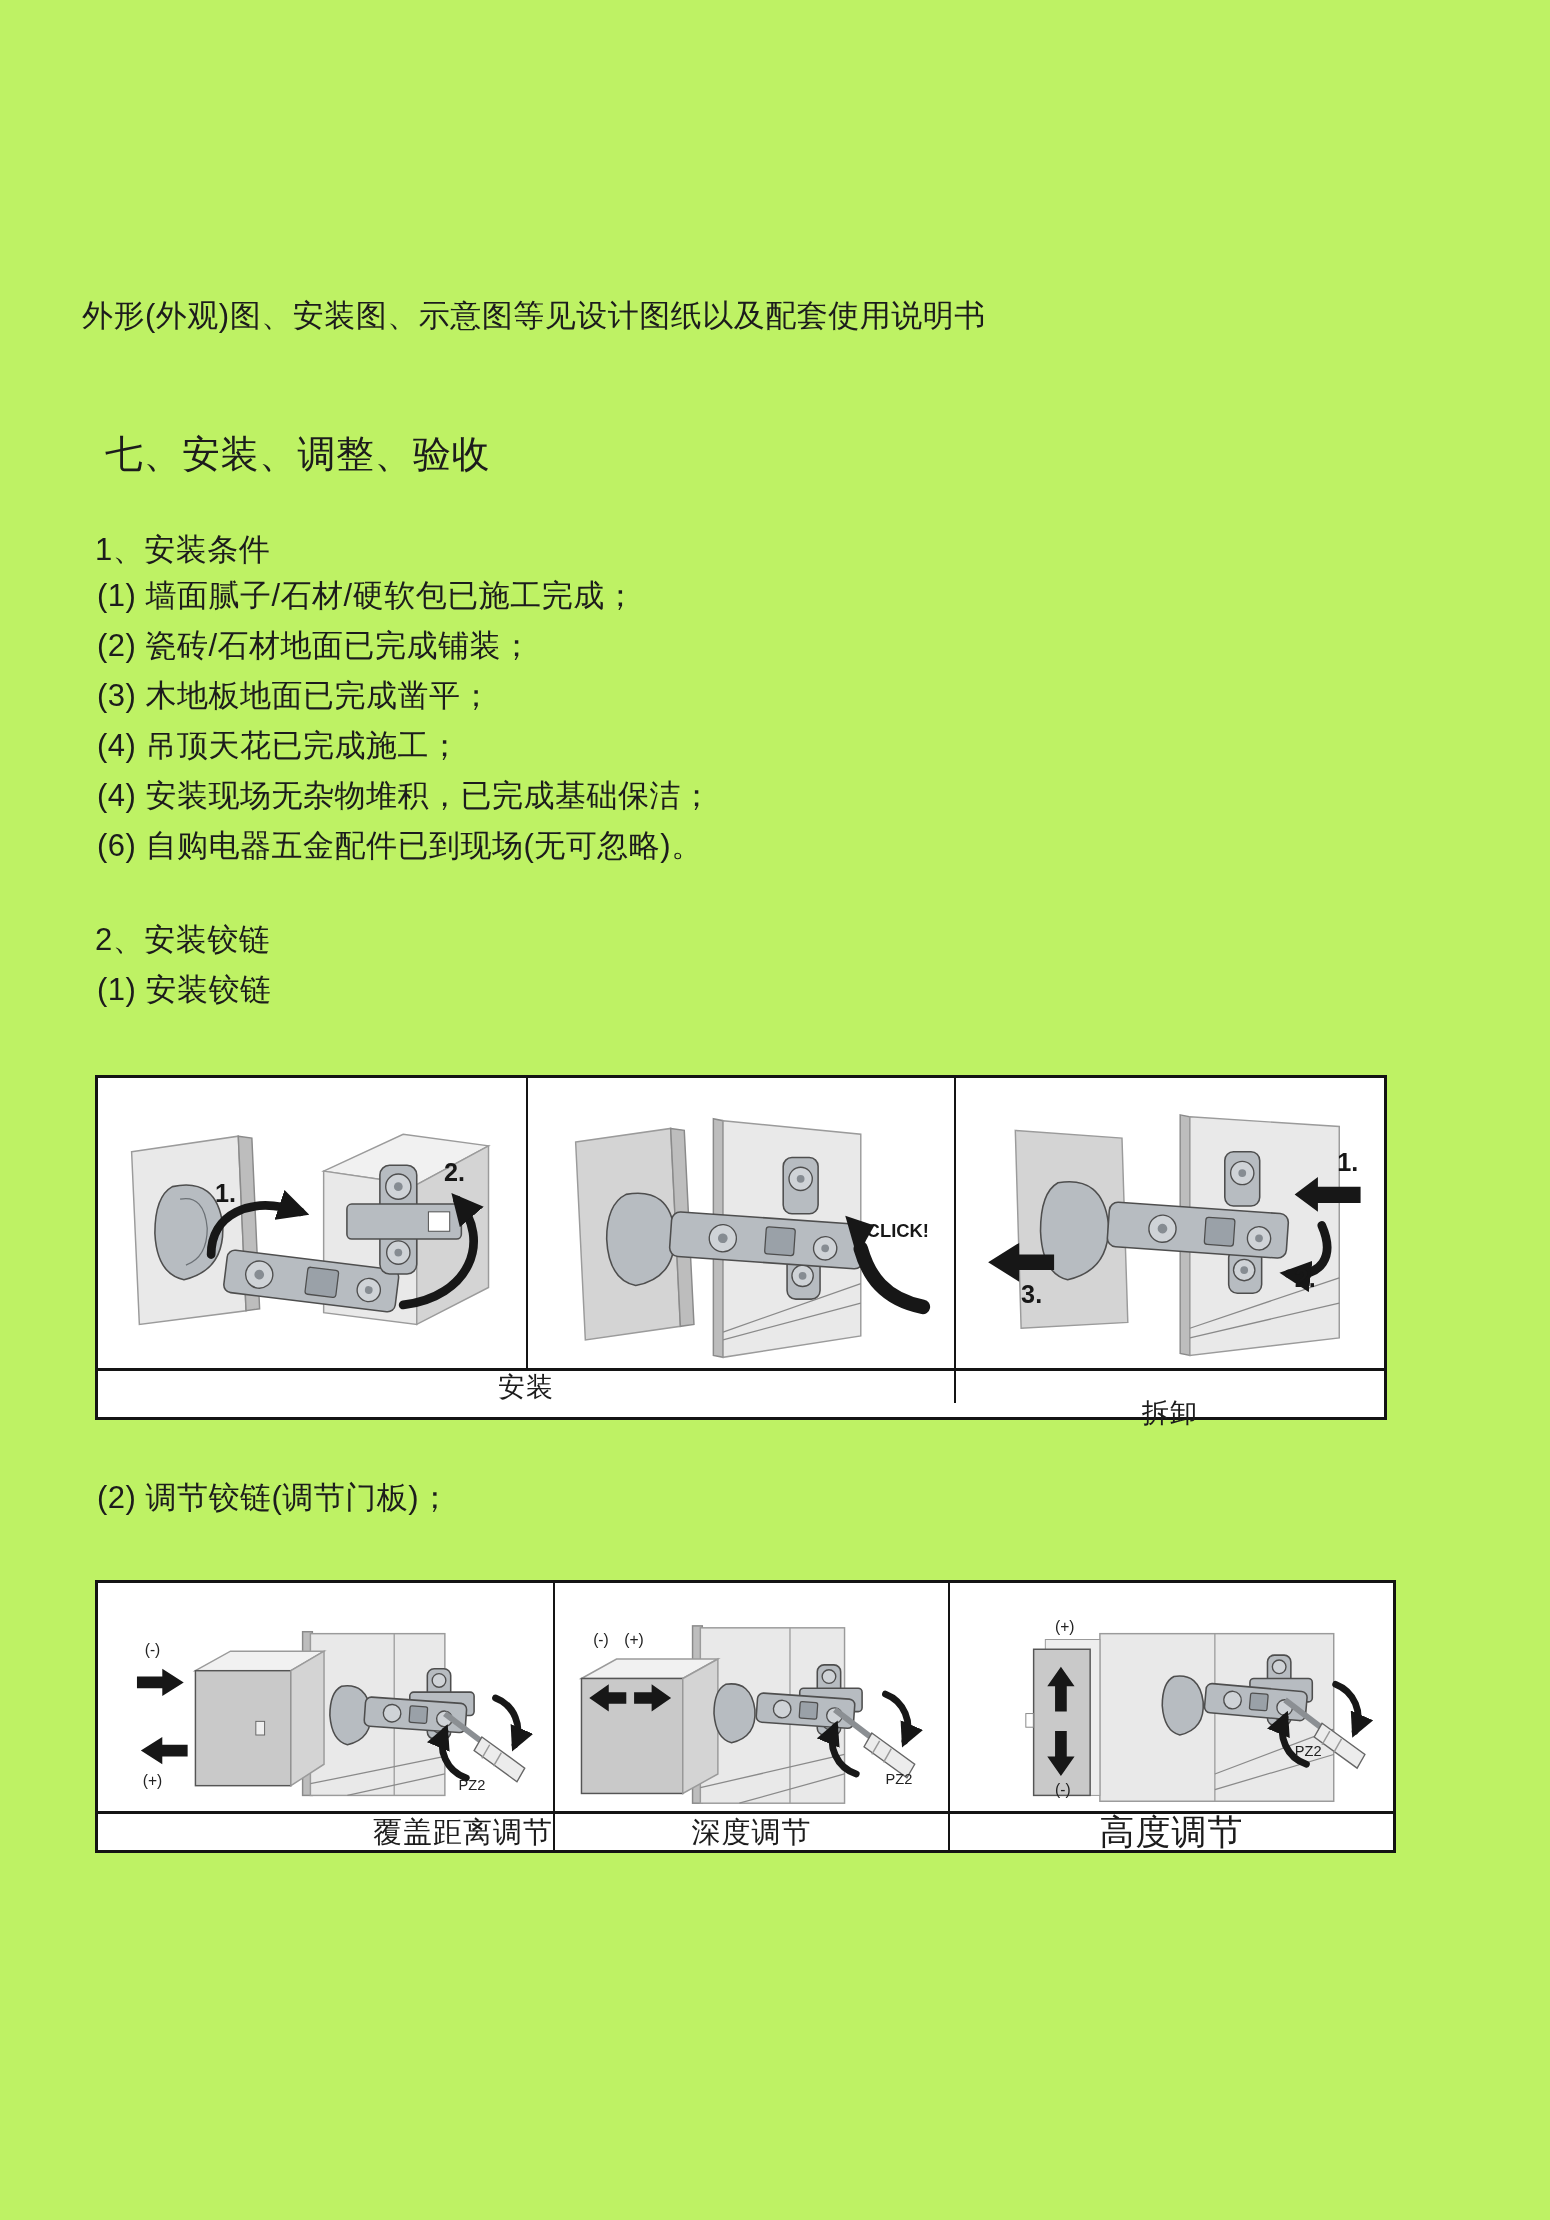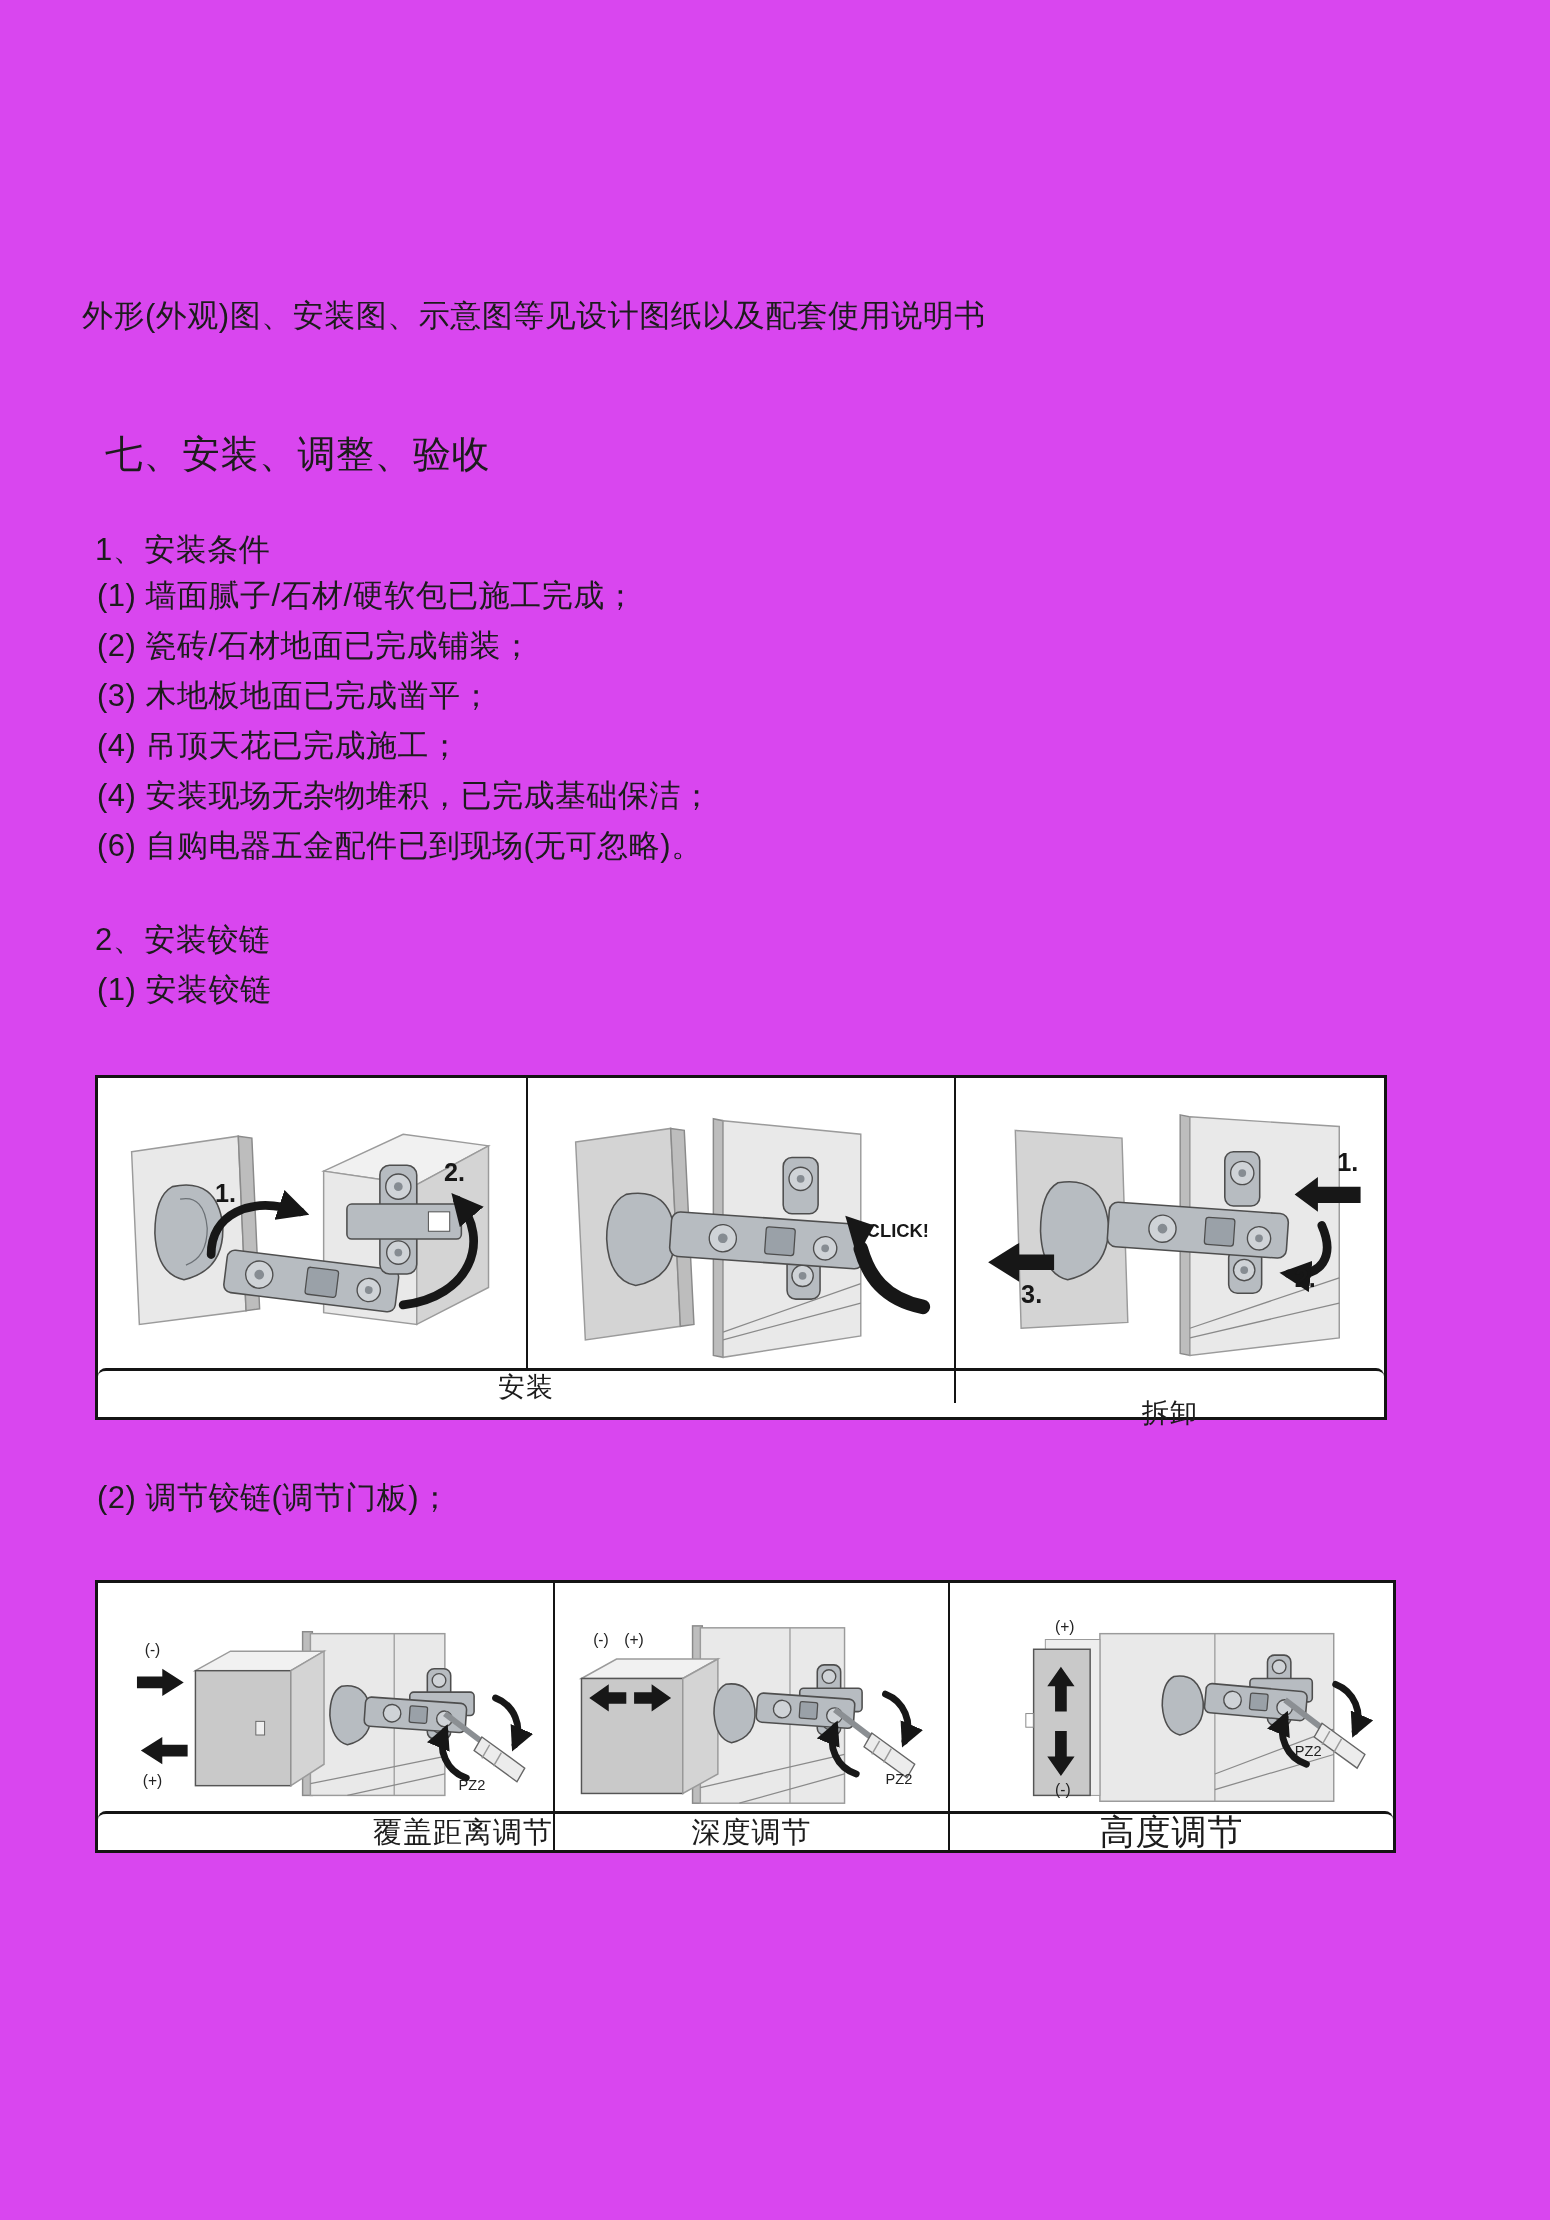--- a/index.html
+++ b/index.html
@@ -1,26 +1,26 @@
 <!DOCTYPE html>
 <html><head>
 <meta charset="utf-8">
 <style>
   html,body{margin:0;padding:0;background:#ffffff;}
-  .page{position:relative;width:1550px;height:2220px;background:#d946ef;overflow:hidden;
+  .page{position:relative;width:1550px;height:2220px;background:#bef264;overflow:hidden;
         font-family:"Liberation Sans","DejaVu Sans",sans-serif;color:#1c1c1c;}
   .tline{position:absolute;white-space:nowrap;letter-spacing:0.5px;}
   .body-t{font-size:31px;line-height:40px;}
   .head-t{font-size:38px;line-height:48px;font-weight:400;margin:10px;}
   
   .fig{position:absolute;border:3px solid #141414;background:#fff;box-sizing:content-box;}
   .fig-imgrow{display:flex;}
   .fig-cell{position:relative;overflow:hidden;border-right:2px solid #141414;background:#fff;}
   .fig-cell.last{border-right:none;}
-  .fig-labelrow{display:flex;border-top:3px solid #141414;border-radius:8px;}
+  .fig-labelrow{display:flex;border-top:3px solid #141414;}
   .fig-label{border-right:2px solid #141414;text-align:center;font-size:27px;letter-spacing:1px;}
   .fig-label.last{border-right:none;}
   .fig-cell svg{display:block;width:100%;height:100%;}
   
   .p-light{fill:#e9e9e9;stroke:#9b9b9b;stroke-width:1.5;}
   .p-lighter{fill:#f1f1f1;stroke:#9b9b9b;stroke-width:1.5;}
   .p-mid{fill:#d4d4d4;stroke:#9b9b9b;stroke-width:1.5;}
   .p-dark{fill:#bdbdbd;stroke:#8a8a8a;stroke-width:1.5;}
   .boxfront{fill:#c9c9c9;stroke:#555;stroke-width:1.5;}
   .metal{fill:#b7bcc1;stroke:#4e4e4e;stroke-width:1.6;}

